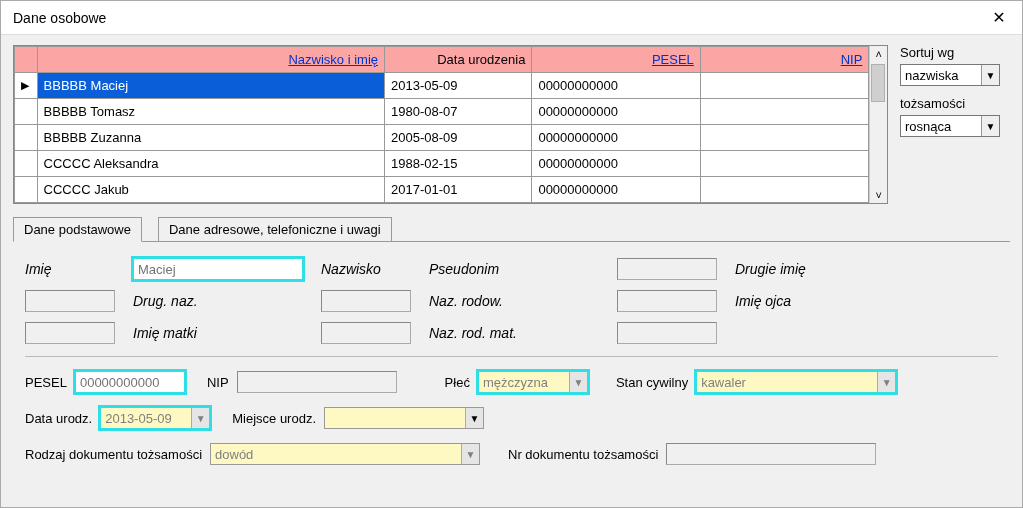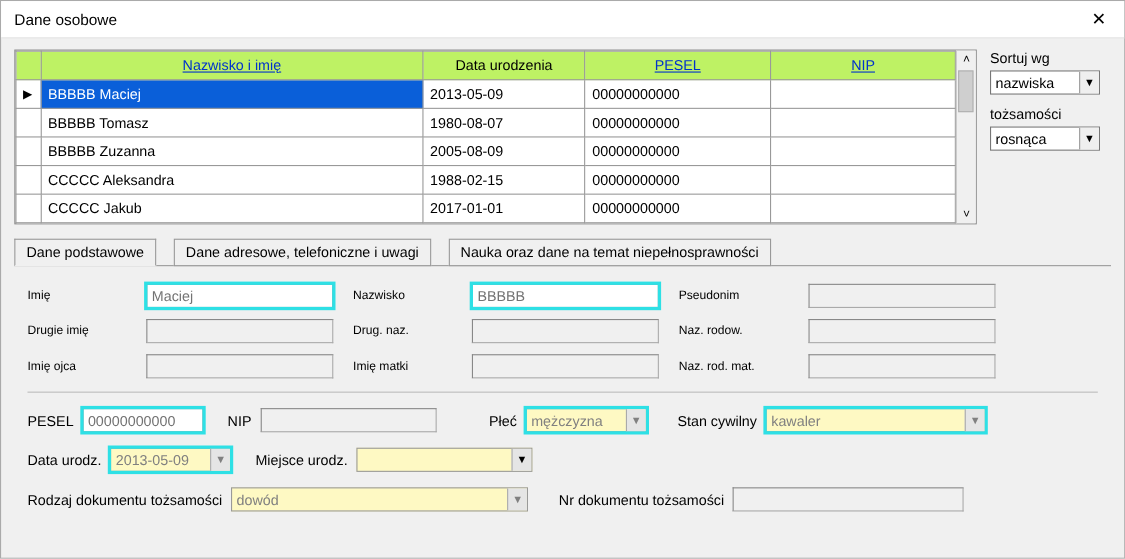--- a/index.html
+++ b/index.html
@@ -55,22 +55,22 @@
   table.grid th, table.grid td {
     border: 1px solid #999;
     padding: 3px 6px;
     height: 26px;
     background: #fff;
     text-align: left;
     white-space: nowrap;
   }
   table.grid th {
     font-weight: normal;
-    text-align: center;
-    background: #bef264;
+    text-align: right;
+    background: #fca5a5;
   }
   table.grid th a {
     color: #0033cc;
     text-decoration: underline;
   }
   .row-indicator {
     width: 18px;
     text-align: center;
     background: #fff;
     font-size: 11px;
@@ -141,21 +141,21 @@
     border-top:1px solid #999;
     padding:16px 12px 8px 12px;
   }
   .form-grid {
     display:grid;
     grid-template-columns: 90px 170px 90px 170px 100px 170px;
     gap: 10px 18px;
     align-items:center;
     margin-bottom:12px;
   }
-  .form-grid label { font-size:11px; }
+  .form-grid label { font-size:14px;font-style:italic; }
   .field {
     height:22px;
     border:1px solid #999;
     background:#fff;
     padding:2px 4px;
     font-size:13px;
     display:flex; align-items:center;
     color:#737373;
   }
   .field.sunken {
@@ -262,29 +262,27 @@
         <div class="combo">
           <span>rosnąca</span>
           <div class="arrow">▼</div>
         </div>
       </div>
     </div>
 
     <div class="tabs">
       <div class="tab active">Dane podstawowe</div>
       <div class="tab">Dane adresowe, telefoniczne i uwagi</div>
-      <div class="tab">Nauka oraz dane na temat niepełnosprawności</div>
     </div>
 
     <div class="form">
       <div class="form-grid">
         <label>Imię</label>
         <div class="field highlight">Maciej</div>
         <label>Nazwisko</label>
-        <div class="field highlight">BBBBB</div>
         <label>Pseudonim</label>
         <div class="field sunken"></div>
 
         <label>Drugie imię</label>
         <div class="field sunken"></div>
         <label>Drug. naz.</label>
         <div class="field sunken"></div>
         <label>Naz. rodow.</label>
         <div class="field sunken"></div>
 

